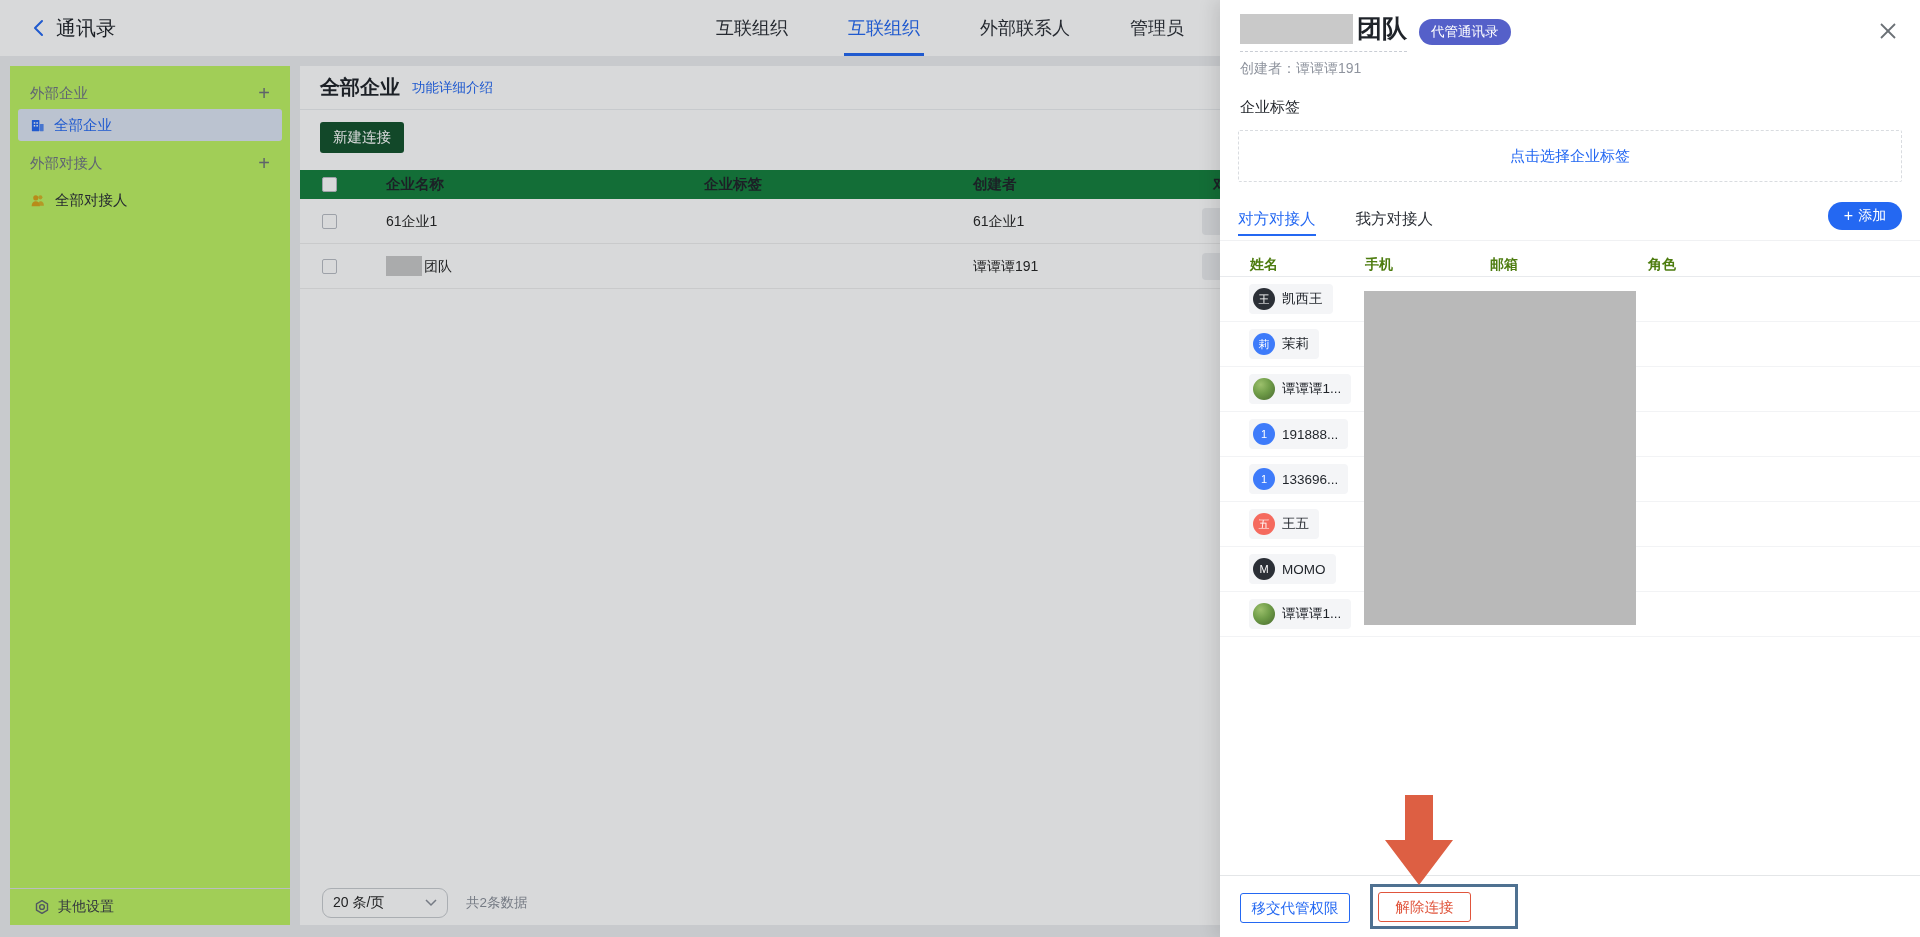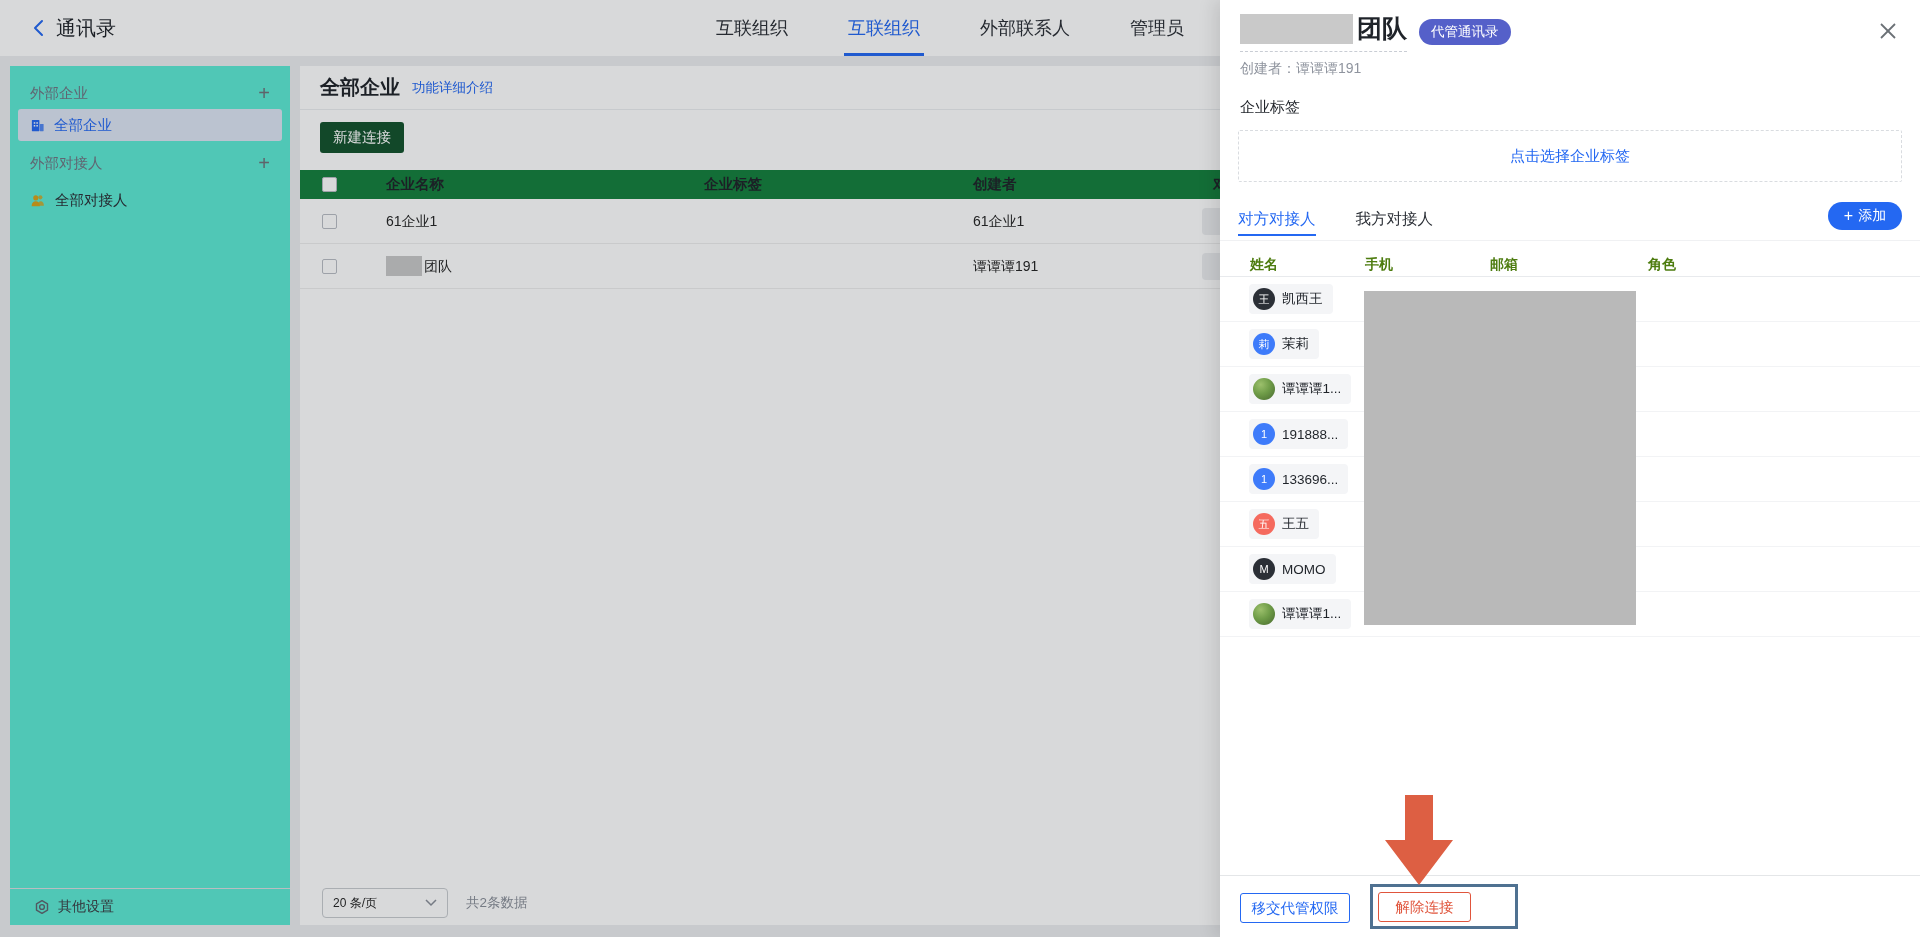--- a/index.html
+++ b/index.html
@@ -10,21 +10,21 @@
   
   .topbar { position:absolute; left:0; top:0; width:1920px; height:56px; background:#fff; z-index:1; }
   .back { position:absolute; left:30px; top:0; height:56px; display:flex; align-items:center; gap:10px; cursor:pointer; }
   .back-title { font-size:20px; color:#1f2329; font-weight:500; }
   .tabs { position:absolute; left:716px; top:0; height:56px; display:flex; gap:60px; }
   .tab { position:relative; height:56px; display:flex; align-items:center; font-size:18px; color:#2b2f36; cursor:pointer; }
   .tab.active { color:#2468f2; }
   .tab.active::after { content:""; position:absolute; left:-4px; right:-4px; bottom:0; height:3px; background:#2468f2; }
 
   
-  .sidebar { position:absolute; left:10px; top:66px; width:280px; height:859px; background:#5eead4; z-index:1; }
+  .sidebar { position:absolute; left:10px; top:66px; width:280px; height:859px; background:#bef264; z-index:1; }
   .side-group { position:absolute; left:0; width:100%; height:30px; display:flex; align-items:center; padding:0 20px; }
   .side-group-label { font-size:14.5px; color:#707684; flex:1; }
   .side-plus { font-size:20px; color:#6f737a; cursor:pointer; line-height:18px; }
   .side-item { position:absolute; left:8px; right:8px; height:32px; border-radius:3px; display:flex; align-items:center; gap:9px; padding:0 12px; font-size:14.5px; color:#2b2f36; cursor:pointer; }
   .side-item.selected { background:#dde5f3; color:#2468f2; }
   .side-footer { position:absolute; left:0; bottom:0; width:100%; height:37px; border-top:1px solid #dcdee2; display:flex; align-items:center; gap:8px; padding:0 24px; font-size:14px; color:#3c4046; cursor:pointer; }
 
   
   .main-card { position:absolute; left:300px; top:66px; width:1620px; height:859px; background:#fff; z-index:1; }
   .main-titlerow { position:absolute; left:0; top:0; right:0; height:44px; display:flex; align-items:center; padding:0 20px; border-bottom:1px solid #ebedf0; }
@@ -35,21 +35,21 @@
   .tbl-head { position:absolute; left:0; top:104px; width:100%; height:29px; background:#15803d; }
   .tbl-head span { position:absolute; top:0; line-height:29px; font-size:14.5px; font-weight:bold; color:#1f2329; white-space:nowrap; }
   .tbl-row { position:absolute; left:0; width:100%; height:45px; border-bottom:1px solid #ededee; cursor:pointer; }
   .tbl-row .cell { position:absolute; top:0; line-height:45px; font-size:14px; color:#262626; white-space:nowrap; }
   .cb { position:absolute; left:22px; width:15px; height:15px; border:1px solid #b9bdc4; border-radius:2px; background:#fff; cursor:pointer; }
   .tbl-head .cb { top:7px; }
   .tbl-row .cb { top:15px; }
   .name-redact { display:inline-block; vertical-align:middle; width:36px; height:20px; background:#c9c9c9; margin-right:2px; margin-top:-3px; }
   .edge-chip { position:absolute; left:902px; top:9px; width:26px; height:27px; background:#eceef0; border-radius:4px; }
   .pager { position:absolute; left:22px; top:822px; display:flex; align-items:center; }
-  .page-select { width:126px; height:30px; border:1px solid #c9ccd0; border-radius:4px; background:#fff; display:flex; align-items:center; padding:0 10px; font-size:12px; color:#262626; cursor:pointer; }
+  .page-select { width:126px; height:30px; border:1px solid #c9ccd0; border-radius:9px; background:#fff; display:flex; align-items:center; padding:0 10px; font-size:14px; color:#262626; cursor:pointer; }
   .page-select .ps-label { flex:1; }
   .page-total { margin-left:18px; font-size:13.5px; color:#8a8f99; }
 
   
   .dim { position:absolute; left:0; top:0; width:1220px; height:937px; background:rgba(15,18,22,0.16); z-index:50; }
 
   
   .drawer { position:absolute; left:1220px; top:0; width:700px; height:937px; background:#fff; z-index:100; box-shadow:-6px 0 16px rgba(0,0,0,0.10); }
   .dw-close { position:absolute; left:655px; top:18px; width:26px; height:26px; cursor:pointer; display:flex; align-items:center; justify-content:center; }
   .dw-titlerow { position:absolute; left:20px; top:12px; display:flex; align-items:center; }

